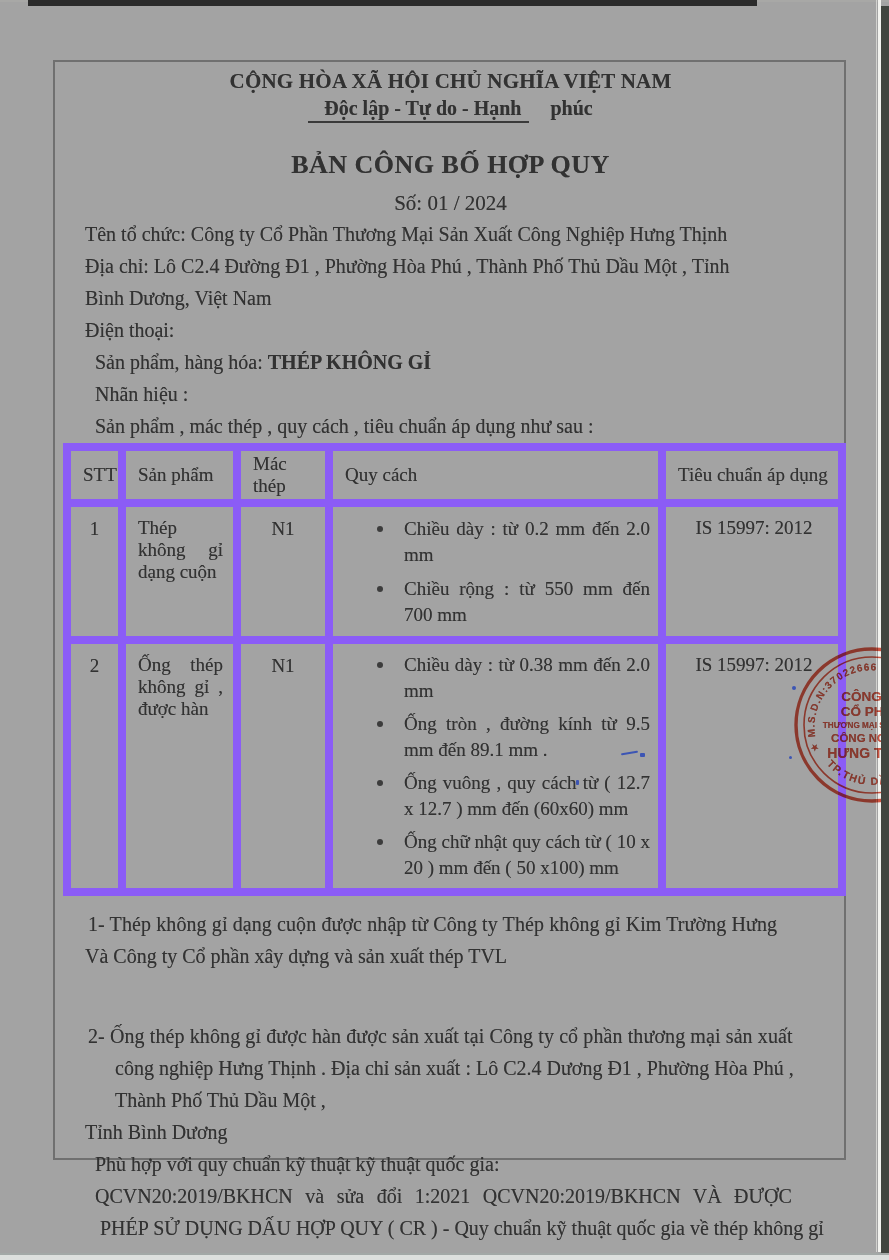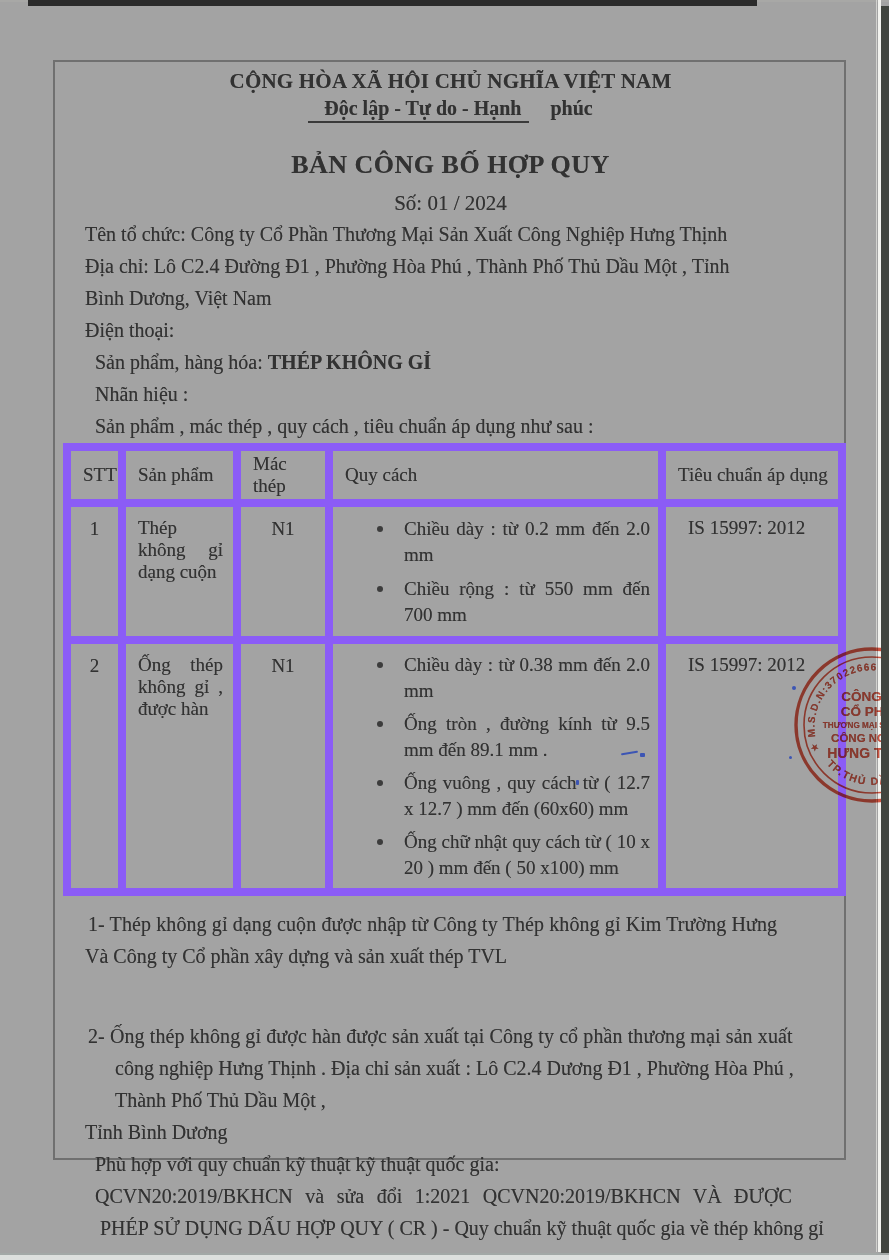--- a/index.html
+++ b/index.html
@@ -47,21 +47,21 @@
   tr.r1 td{height:95px;}
   tr.r2 td{height:239px;}
   .cell-pad{padding:10px 10px 4px 12px;}
   .cell-just{text-align:justify;}
   .stt-val,.mac-val{display:block;text-align:center;padding-top:11px;}
   .qc-list{padding:9px 8px 0 42px;}
   .r2 .qc-list{padding-top:8px;}
   .qc-item{position:relative;padding-left:29px;line-height:26px;text-align:justify;margin-bottom:8px;}
   .r2 .qc-item{margin-bottom:7px;}
   .qc-item .dot{position:absolute;left:2px;top:10px;width:6px;height:6px;border-radius:50%;background:#3c3c3c;}
-  .tc-val{display:block;padding:10px 6px 0 22px;}
+  .tc-val{display:block;padding:10px 6px 0 10px;text-align:center;}
 
   
   .notes{position:absolute;left:57px;top:860px;width:788px;font-size:20px;}
   .notes .ln{line-height:32px;white-space:nowrap;}
   .n-just{letter-spacing:.1px;margin-top:48px;}
   .n8{word-spacing:7.5px;}
   .n9{white-space:nowrap;}
   .off1{padding-left:31px;}
   .off2{padding-left:28px;}
   .off3{padding-left:58px;}

